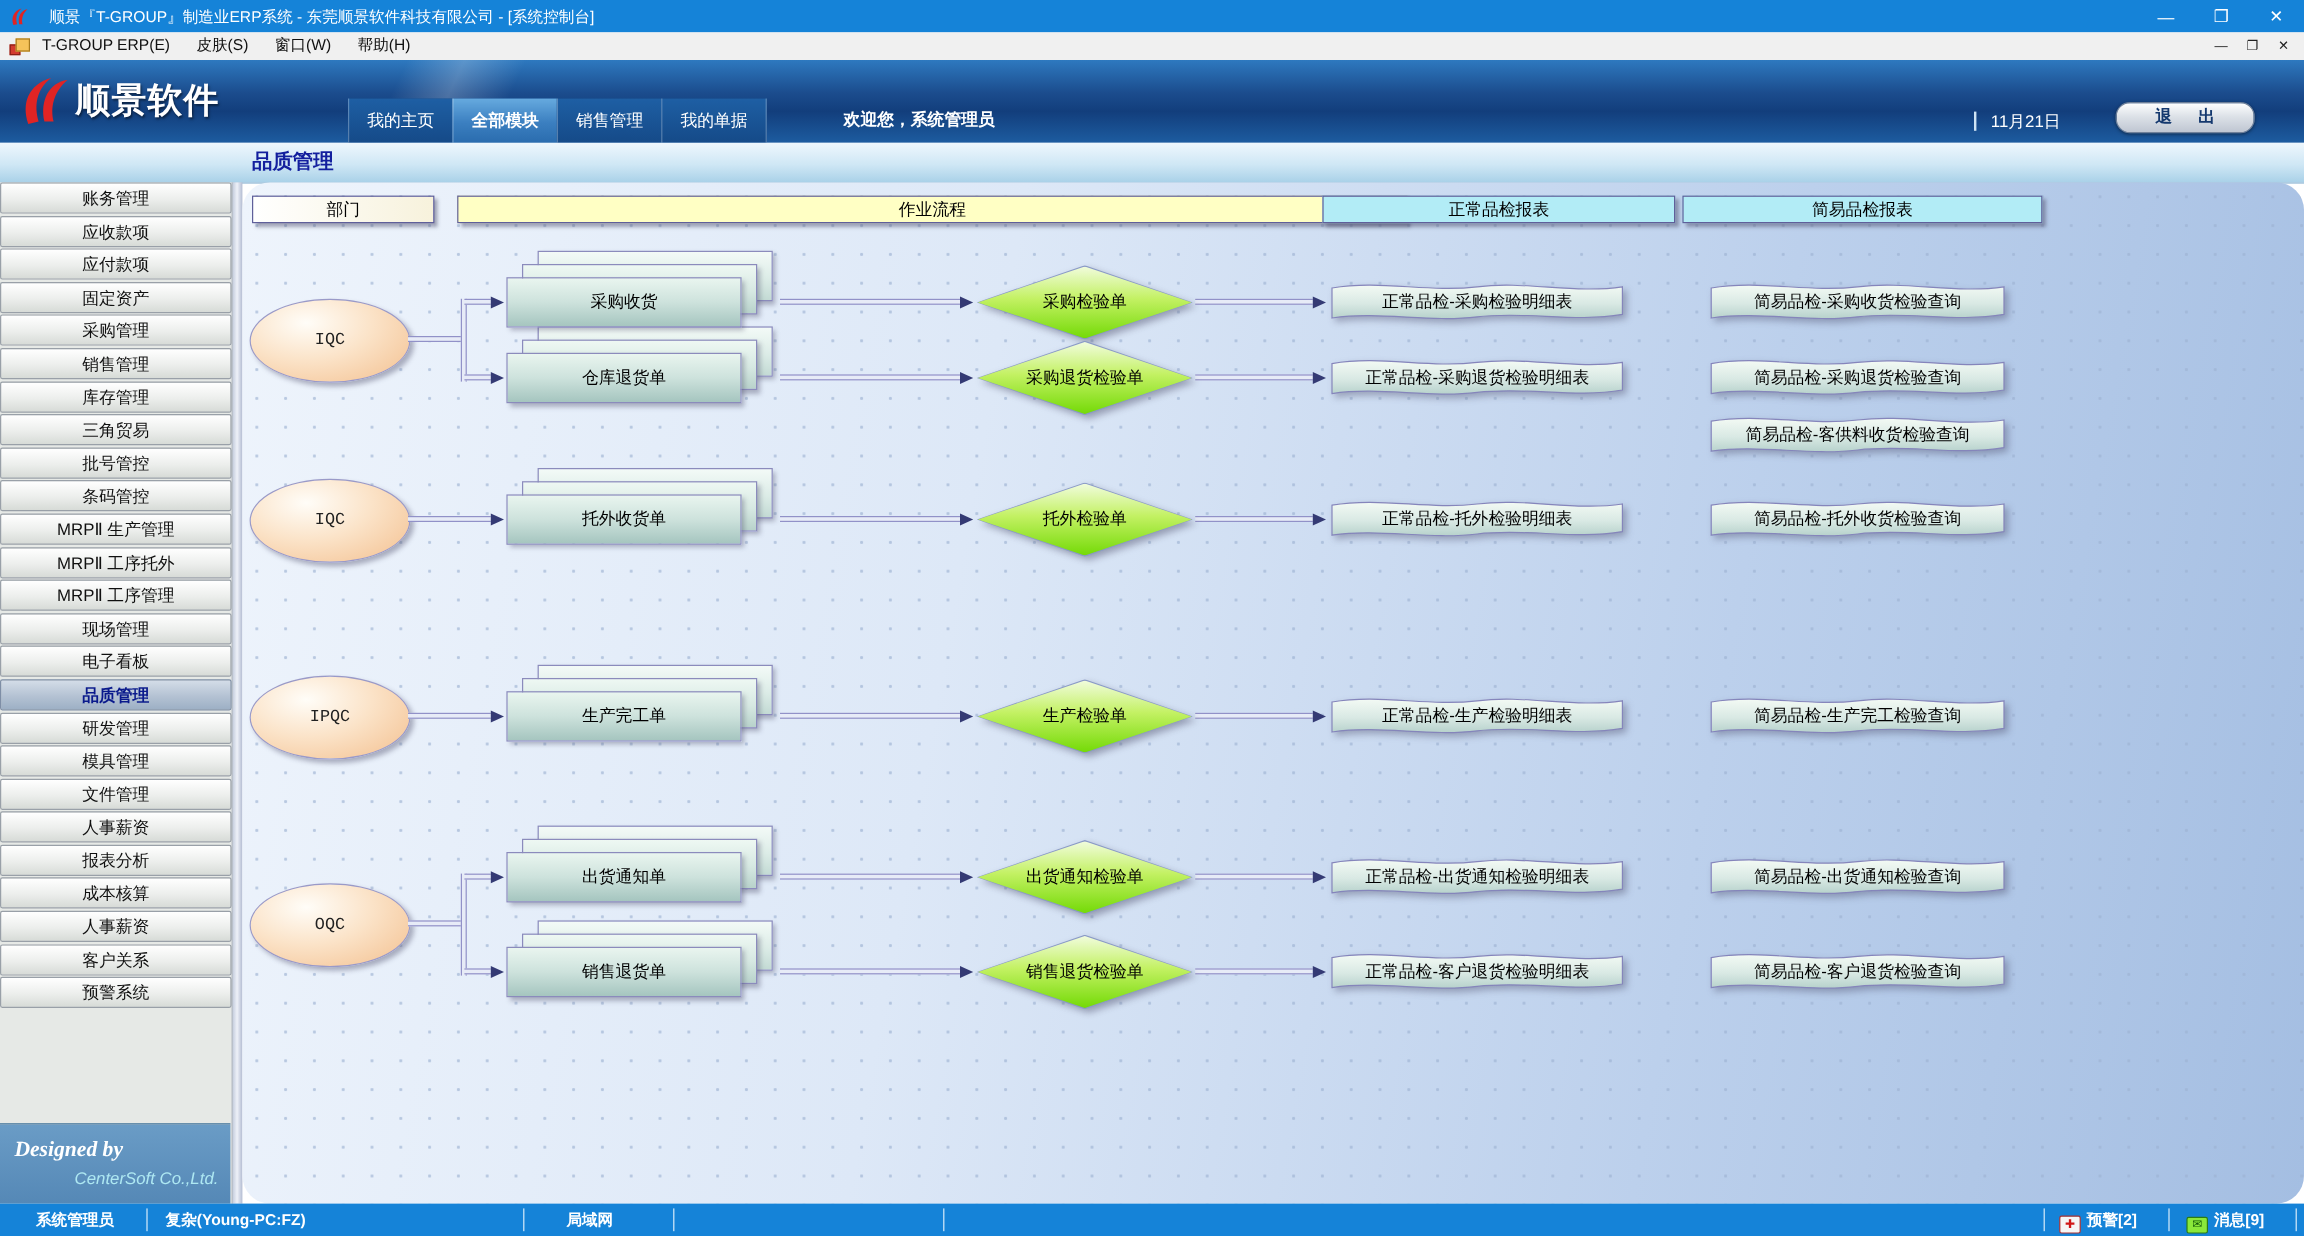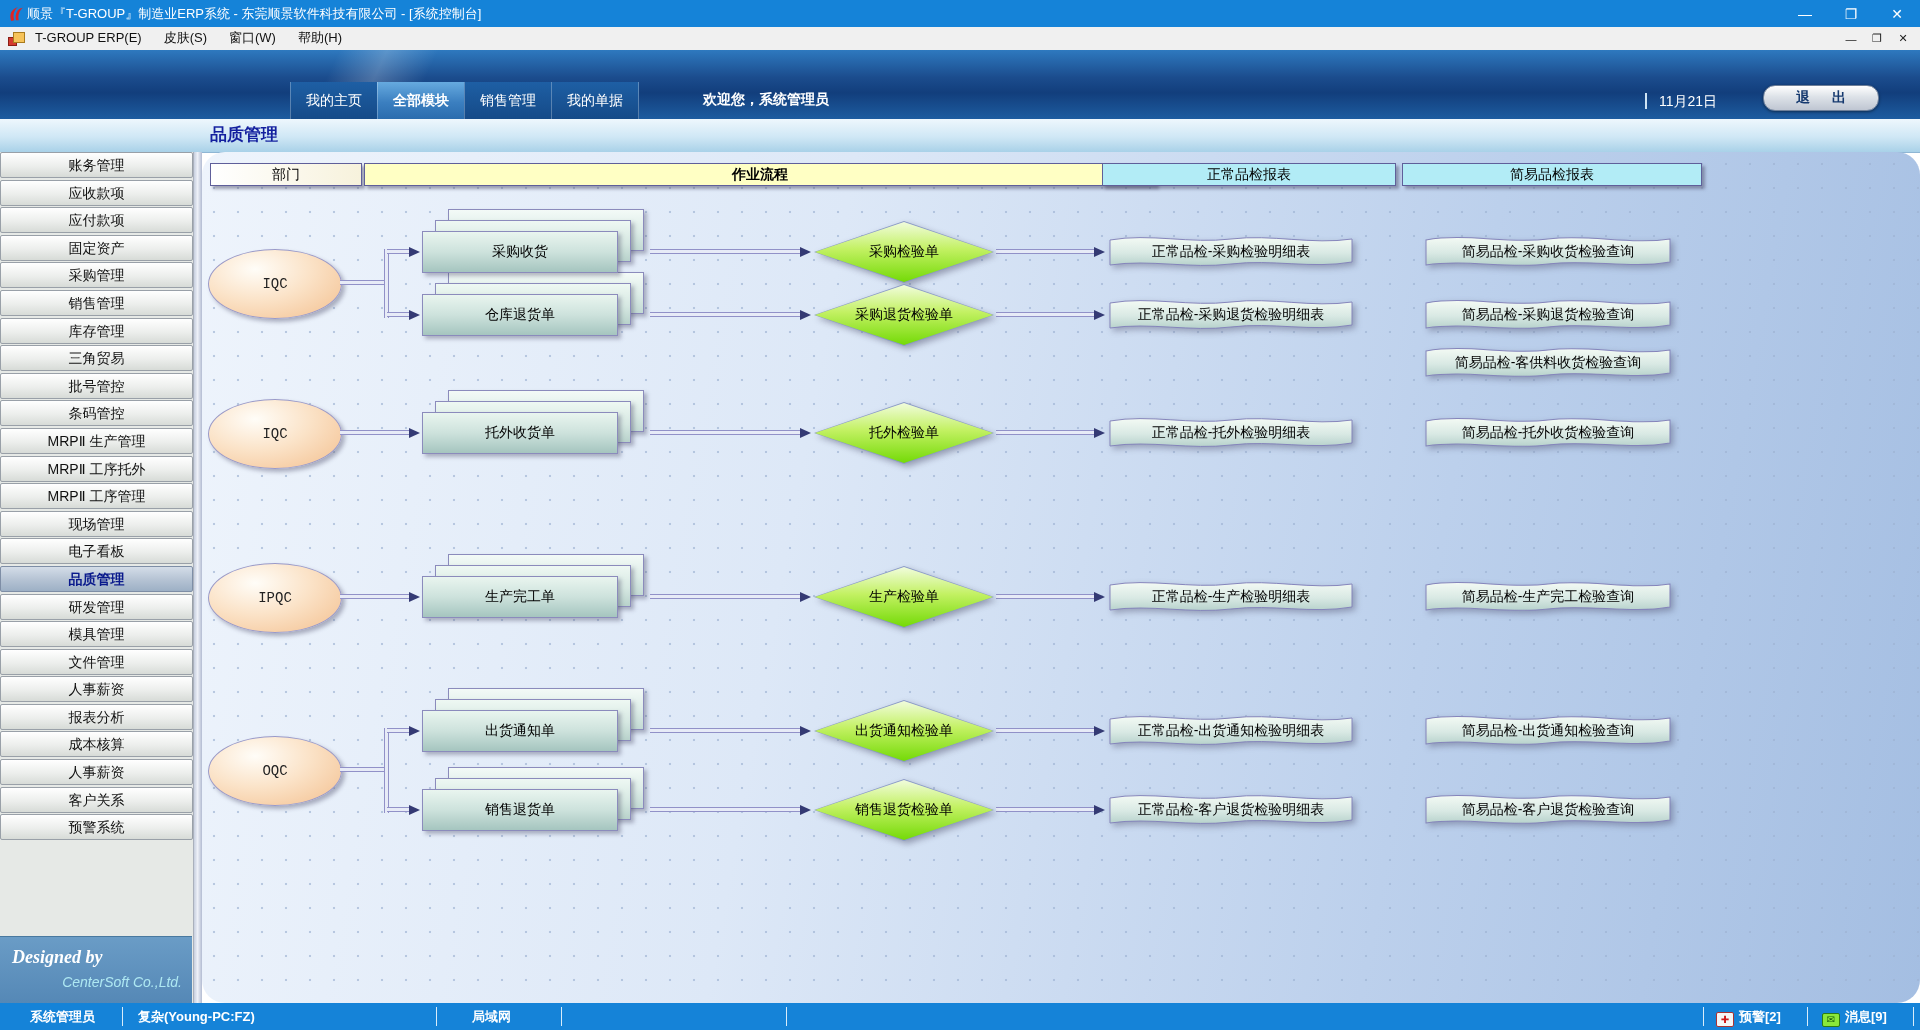--- a/index.html
+++ b/index.html
@@ -1,19 +1,19 @@
 <!DOCTYPE html>
 <html><head>
 <meta charset="utf-8">
 <style>
   html,body{width:1920px;height:1030px;margin:0;overflow:hidden;font-family:"Liberation Sans","DejaVu Sans",sans-serif;}
   
   .titlebar{position:absolute;left:0;top:0;width:1920px;height:27px;background:#1583d8;display:flex;align-items:center;}
   .titlebar .app-icon{margin-left:7px;width:18px;height:18px;flex:0 0 auto;}
-  .title-text{color:#fff;font-size:13px;margin-left:2px;white-space:nowrap;}
+  .title-text{color:#fff;font-size:13px;margin-left:16px;white-space:nowrap;}
   .win-controls{margin-left:auto;display:flex;height:27px;}
   .win-btn{width:46px;height:27px;color:#fff;font-size:14px;display:flex;align-items:center;justify-content:center;}
   
   .menubar{position:absolute;left:0;top:27px;width:1920px;height:23px;background:#f0f0f0;border-bottom:1px solid #d9d9d9;display:flex;align-items:center;font-size:13px;color:#111;}
   .form-icon{width:16px;height:13px;margin-left:8px;position:relative;}
   .form-icon::before{content:"";position:absolute;left:0;top:5px;width:7px;height:7px;background:#d33a2e;border:1px solid #8a1f16;}
   .form-icon::after{content:"";position:absolute;left:5px;top:0;width:10px;height:9px;background:#f6c35a;border:1px solid #a97b1e;}
   .menu-item{padding:0 11px;height:23px;line-height:22px;}
   .menu-item:first-of-type{margin-left:14px;}
   .mdi-controls{margin-left:auto;margin-right:6px;display:flex;gap:4px;}
@@ -40,21 +40,21 @@
   .side-item.active{background:linear-gradient(180deg,#d4dde8 0%,#b4c2d3 55%,#9db0c5 100%);color:#0a1a8c;font-weight:bold;border-color:#7e8ea6;}
   .design-panel{position:absolute;left:0;right:1px;bottom:0;height:66px;background:linear-gradient(180deg,#6a9cc6 0%,#5588b6 100%);border-top:1px solid #49799f;}
   .designed-by{color:#ffffff;font-family:"Liberation Serif","DejaVu Serif",serif;font-style:italic;font-weight:bold;font-size:18px;margin:10px 0 0 12px;}
   .company{color:#aee8f2;font-style:italic;font-size:14px;text-align:right;margin:6px 10px 0 0;}
   .splitter{position:absolute;left:194px;top:152px;width:8px;bottom:27px;background:linear-gradient(90deg,#c6cede 0%,#eef1f8 45%,#b3bcd2 100%);}
   
   .main{position:absolute;left:202px;top:152px;right:0;bottom:27px;background:linear-gradient(100deg,#eef4fc 0%,#dde8f7 35%,#bcd0ec 70%,#a4bee2 100%);overflow:hidden;border-radius:23px;}
   .main::before{content:"";position:absolute;inset:0;background-image:radial-gradient(circle,#9db2d2 1px,rgba(0,0,0,0) 1.6px);background-size:24px 24px;opacity:.65;}
   .colhead{position:absolute;top:11px;height:23px;border:1px solid #5f5f9a;box-shadow:3px 3px 3px rgba(80,80,110,.5);box-sizing:border-box;text-align:center;line-height:21px;font-size:14px;color:#000;}
   .colhead.dept{left:8px;width:152px;background:linear-gradient(90deg,#ffffff 0%,#f7f2dc 100%);}
-  .colhead.flow{left:162px;width:792px;background:#ffffc4;font-weight:bold;}
+  .colhead.flow{left:179px;width:792px;background:#ffffc4;}
   .colhead.normal{left:900px;width:294px;background:#b2ecf6;}
   .colhead.simple{left:1200px;width:300px;background:#b2ecf6;}
   .ellipse{position:absolute;left:6px;width:132px;height:68px;border-radius:50%;border:1px solid #9a9ac8;background:radial-gradient(ellipse at 35% 28%,#fffdf8 0%,#fbe3c8 45%,#f3bf8e 100%);box-shadow:3px 3px 4px rgba(70,70,100,.4);display:flex;align-items:center;justify-content:center;font-family:"Liberation Mono","DejaVu Sans Mono",monospace;font-size:14px;color:#222;}
   .docstack{position:absolute;left:220px;width:196px;height:42px;}
   .docstack .layer{position:absolute;left:0;top:0;width:100%;height:100%;border:1px solid #8b8bbc;box-sizing:border-box;box-shadow:3px 3px 4px rgba(70,70,100,.38);}
   .docstack .l2{transform:translate(26px,-22px);background:linear-gradient(180deg,#f3faf7 0%,#dcece7 55%,#c3dad4 100%);z-index:1;}
   .docstack .l1{transform:translate(13px,-11px);background:linear-gradient(180deg,#eef8f3 0%,#d6e8e2 55%,#b8d2cb 100%);z-index:2;}
   .docstack .front{background:linear-gradient(180deg,#e9f5ef 0%,#cde2dc 50%,#a5c5bf 100%);z-index:3;display:flex;align-items:center;justify-content:center;font-size:14px;color:#000;}
   .diamond{position:absolute;left:612px;width:180px;height:62px;filter:drop-shadow(3px 3px 3px rgba(70,70,100,.45));z-index:4;}
   .diamond .bord{position:absolute;inset:0;clip-path:polygon(50% 0,100% 50%,50% 100%,0 50%);background:#8a9ac6;}
@@ -110,20 +110,27 @@
   <span class="menu-item">窗口(W)</span>
   <span class="menu-item">帮助(H)</span>
   <div class="mdi-controls">
     <span class="mdi-btn">—</span>
     <span class="mdi-btn">❐</span>
     <span class="mdi-btn">✕</span>
   </div>
 </div>
 
 <div class="header">
+  <div class="logo">
+    <svg class="logo-swoosh" viewBox="0 0 44 52">
+      <path d="M8 46 C2 28 8 12 28 6 C15 16 13 30 17 44 Z" fill="#e02424"></path>
+      <path d="M22 44 C18 26 26 10 42 8 C30 18 27 32 30 44 Z" fill="#e02424"></path>
+    </svg>
+    <span class="logo-text">顺景软件</span>
+  </div>
   <div class="nav-tabs">
     <div class="tab">我的主页</div>
     <div class="tab active">全部模块</div>
     <div class="tab">销售管理</div>
     <div class="tab">我的单据</div>
   </div>
   <span class="welcome">欢迎您，系统管理员</span>
   <span class="hdr-date">11月21日</span>
   <div class="exit-btn">退 出</div>
 </div>

